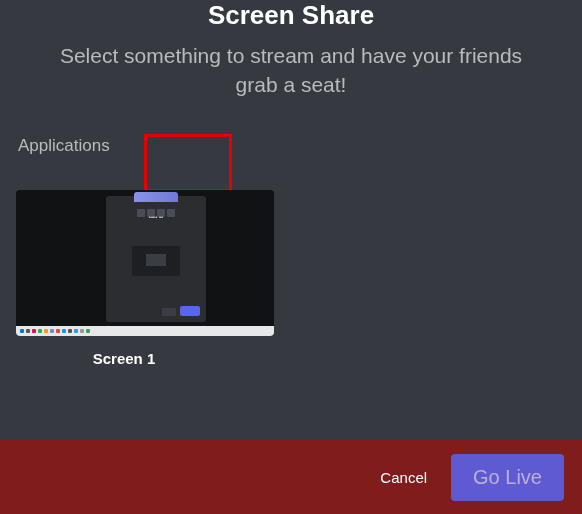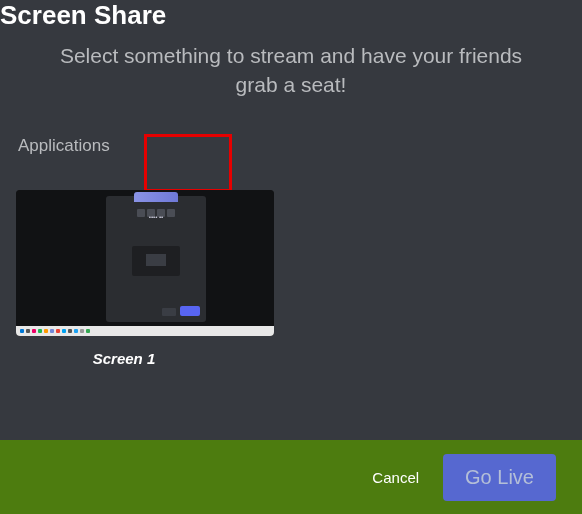--- a/index.html
+++ b/index.html
@@ -13,21 +13,21 @@
       background: #36393f;
       font-family: -apple-system, BlinkMacSystemFont, "Segoe UI", Helvetica, Arial, sans-serif;
       color: #dcddde;
       overflow: hidden;
       position: relative;
     }
     .dialog-title {
       color: #fff;
       font-size: 26px;
       font-weight: 700;
-      text-align: left;
+      text-align: center;
       padding-top: 0px;
       margin-bottom: 10px;
     }
     .dialog-subtitle {
       color: #b9bbbe;
       font-size: 21px;
       font-weight: 300;
       text-align: center;
       line-height: 1.4;
       padding: 0 40px;
@@ -55,21 +55,20 @@
       border: 3px solid #e60000;
       background: transparent;
       pointer-events: none;
     }
     .screens-grid {
       padding: 24px 16px;
     }
     .screen-item {
       width: 216px;
       cursor: pointer;
-      font-style: italic;
     }
     .screen-thumb {
       width: 258px;
       height: 146px;
       background: #1e1f22;
       border-radius: 4px;
       position: relative;
       overflow: hidden;
     }
     
@@ -136,25 +135,25 @@
       text-align: center;
       color: #fff;
       font-size: 15px;
       font-weight: 600;
       margin-top: 14px;
     }
     .footer {
       position: absolute;
       left: 0; right: 0; bottom: 0;
       height: 74px;
-      background: #4d7c0f;
+      background: #7f1d1d;
       display: flex;
       justify-content: flex-end;
       align-items: center;
-      padding-right: 26px;
+      padding-right: 18px;
       gap: 18px;
     }
     .btn-cancel {
       background: transparent;
       border: none;
       color: #fff;
       font-size: 15px;
       font-weight: 500;
       cursor: pointer;
       padding: 10px 6px;

